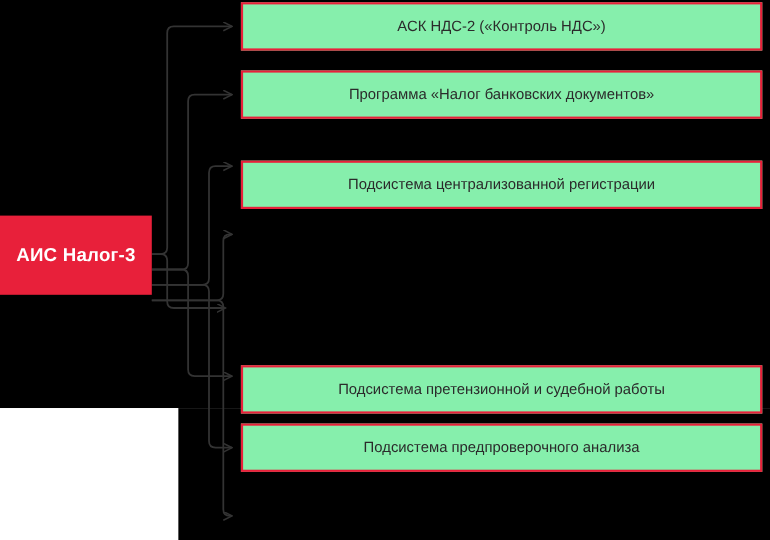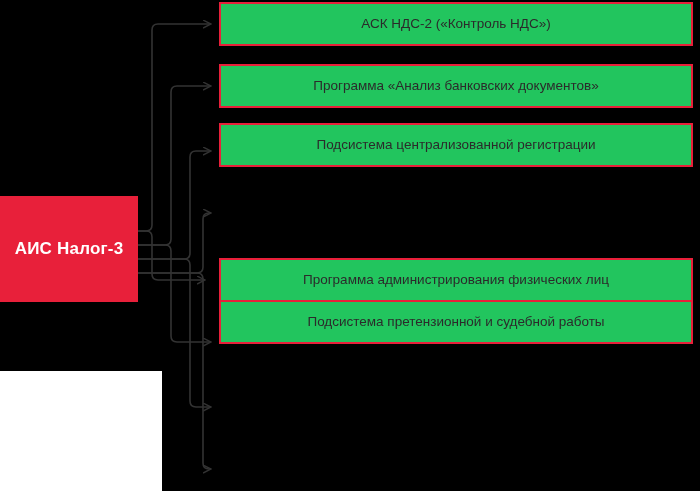--- a/index.html
+++ b/index.html
@@ -34,21 +34,21 @@
     width: 162px; height: 120px;
     background: #ffffff;
   }
 
   
   #root-block {
     position: absolute;
     left: 0px;
     top: 196px;
     width: 138px;
-    height: 106px;
+    height: 72px;
     background: #E8203A;
     display: flex;
     align-items: center;
     justify-content: center;
   }
   #root-block .root-label {
     color: #ffffff;
     font-size: 17px;
     font-weight: bold;
     letter-spacing: .2px;
@@ -64,21 +64,21 @@
   }
 
   
   .node-box {
     position: absolute;
     left: 219px;
     width: 474px;
     height: 44px;
     box-sizing: border-box;
     border: 2px solid #E8203A;
-    background: #22c55e;
+    background: #86efac;
     display: flex;
     align-items: center;
     justify-content: center;
     padding: 0 16px;
   }
   .node-box .node-label {
     color: #2b2b2b;
     font-size: 13.5px;
     line-height: 1.15;
     text-align: center;
@@ -121,25 +121,25 @@
   </svg>
 
   <div id="root-block">
     <span class="root-label">АИС Налог-3</span>
   </div>
 
   <div class="node-box" style="top:2px">
     <span class="node-label">АСК НДС-2 («Контроль НДС»)</span>
   </div>
   <div class="node-box" style="top:64px">
-    <span class="node-label">Программа «Анализ банковских документов»</span>
+    <span class="node-label">Программа «Налог банковских документов»</span>
   </div>
-  <div class="node-box" style="top:123px">
+  <div class="node-box" style="top:146px">
     <span class="node-label">Подсистема централизованной регистрации</span>
   </div>
-  <div class="node-box" style="top:258px">
-    <span class="node-label">Программа администрирования физических лиц</span>
+  <div class="node-box" style="top:332px">
+    <span class="node-label">Подсистема претензионной и судебной работы</span>
   </div>
-  <div class="node-box" style="top:300px">
-    <span class="node-label">Подсистема претензионной и судебной работы</span>
+  <div class="node-box" style="top:385px">
+    <span class="node-label">Подсистема предпроверочного анализа</span>
   </div>
 
 </div>
 
 </body></html>

